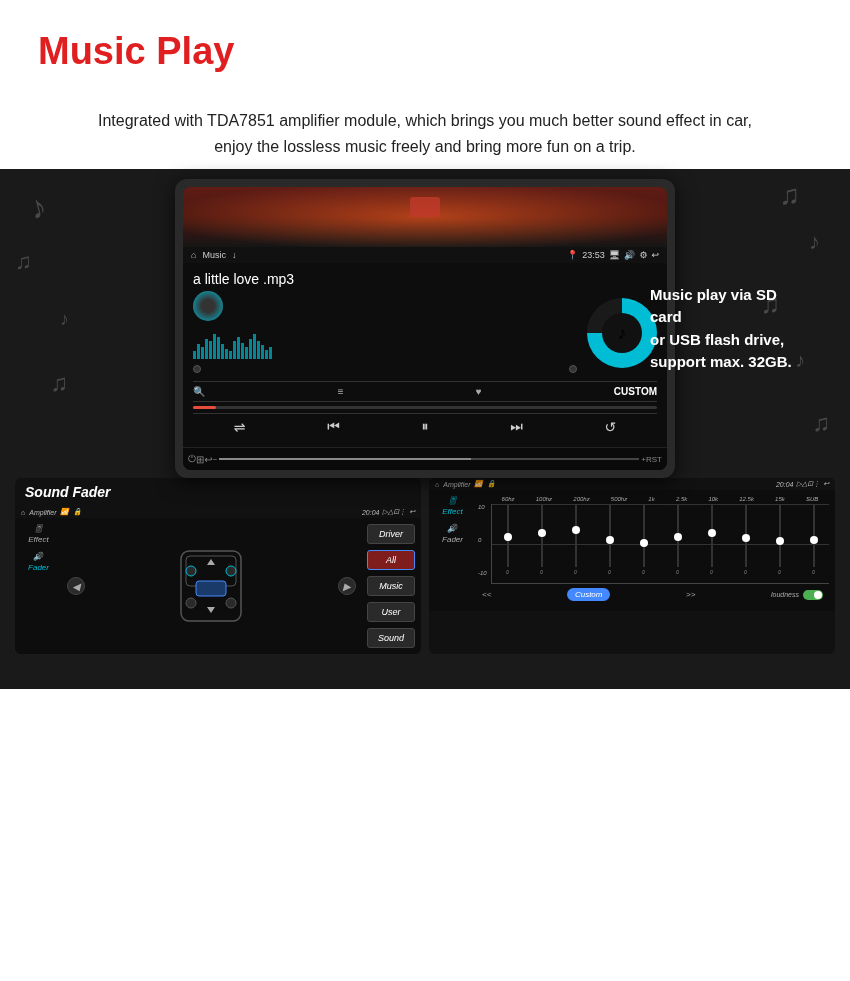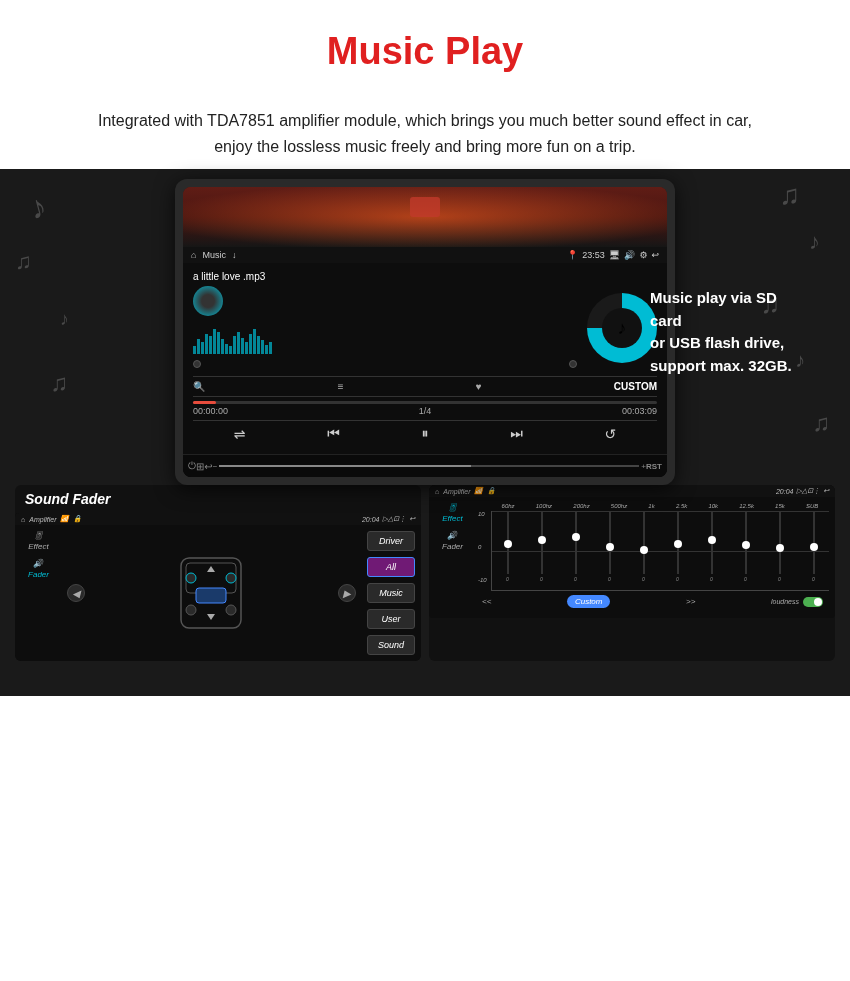--- a/index.html
+++ b/index.html
@@ -7,22 +7,22 @@
       width: 850px;
       min-height: 981px;
       font-family: Arial, sans-serif;
       background: #fff;
       overflow-x: hidden;
     }
 
     
     .header-section {
       background: #fff;
-      text-align: center;
-      padding: 30px 8px 20px;
+      padding: 30px 21px 20px;
+      margin-left: 17px;
     }
     .page-title {
       font-size: 38px;
       font-weight: bold;
       color: #e02020;
     }
 
     
     .desc-section {
       background: #fff;
@@ -112,21 +112,21 @@
 
     .waveform-area {
       flex: 1;
       display: flex;
       flex-direction: column;
       gap: 4px;
     }
 
     .song-name {
       color: #fff;
-      font-size: 10px;
+      font-size: 14px;
       margin-bottom: 4px;
     }
 
     .waveform {
       display: flex;
       align-items: flex-end;
       gap: 1px;
       height: 30px;
     }
     .waveform-bar {
@@ -310,21 +310,21 @@
     }
     .fader-btn {
       background: #2a2a2a;
       border: 1px solid #444;
       border-radius: 3px;
       color: #fff;
       font-size: 9px;
       padding: 4px 10px;
       text-align: center;
     }
-    .fader-btn.active { background: #701a75; border-color: #4488ff; text-align: center; }
+    .fader-btn.active { background: #7f1d1d; border-color: #4488ff; text-align: center; }
 
     .eq-bottom-controls {
       display: flex;
       justify-content: space-between;
       align-items: center;
       padding: 4px 6px;
       font-size: 8px;
       color: #aaa;
     }
 
@@ -458,25 +458,20 @@
             <span class="eq-btn">🔍</span>
             <span class="eq-btn">≡</span>
             <span class="eq-btn">♥</span>
             <span class="custom-label">CUSTOM</span>
           </div>
 
           <div class="progress-area">
             <div class="progress-bar-track">
               <div class="progress-bar-fill"></div>
             </div>
-            <div class="progress-times">
-              <span>00:00:00</span>
-              <span>1/4</span>
-              <span>00:03:09</span>
-            </div>
           </div>
 
           <div class="playback-controls">
             <span>⇌</span>
             <span>⏮</span>
             <span>⏸</span>
             <span>⏭</span>
             <span>↺</span>
           </div>
 
@@ -486,21 +481,21 @@
           <span>⏻</span>
           <span>⊞</span>
           <span>↩</span>
           <span style="flex:1; display:flex; align-items:center; gap:2px; font-size:8px;">
             <span>−</span>
             <div style="flex:1; height:2px; background:#444; position:relative;">
               <div style="width:60%; height:100%; background:#888;"></div>
             </div>
             <span>+</span>
           </span>
-          <span style="font-size:8px;font-weight:bold;">RST</span>
+          <span style="font-size:8px;">RST</span>
         </div>
 
       </div>
     </div>
 
     <div class="sd-text">
       <span>Music play via SD card</span><br>
       <span>or USB flash drive,</span><br>
       <span>support max. 32GB.</span>
     </div>

